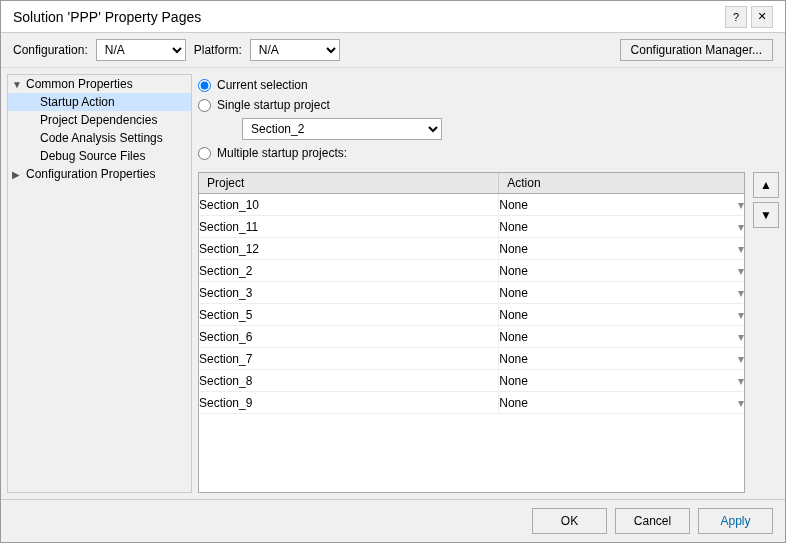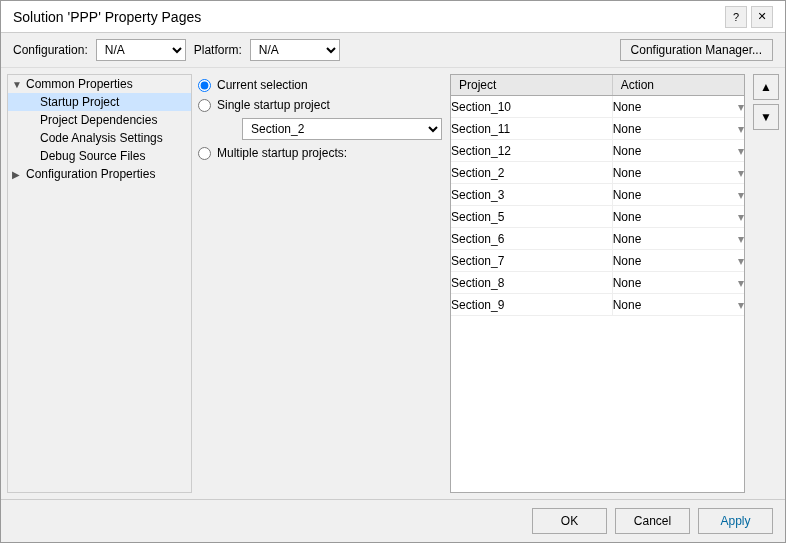--- a/index.html
+++ b/index.html
@@ -117,21 +117,21 @@
     .tree-indent {
       width: 14px;
       flex-shrink: 0;
     }
     .tree-label {
       font-size: 12px;
     }
     .right-panel {
       flex: 1;
       display: flex;
-      flex-direction: row;
+      flex-direction: column;
       gap: 8px;
       overflow: hidden;
     }
     .radio-group {
       display: flex;
       flex-direction: column;
       gap: 6px;
       padding: 4px 0;
     }
     .radio-row {
@@ -287,21 +287,21 @@
     <div class="sidebar">
 
       <div class="tree-item parent">
         <span class="tree-arrow">▼</span>
         <span class="tree-label">Common Properties</span>
       </div>
 
       <div class="tree-item selected">
         <span class="tree-arrow"></span>
         <span class="tree-indent"></span>
-        <span class="tree-label">Startup Project</span>
+        <span class="tree-label">Startup Action</span>
       </div>
 
       <div class="tree-item">
         <span class="tree-arrow"></span>
         <span class="tree-indent"></span>
         <span class="tree-label">Project Dependencies</span>
       </div>
 
       <div class="tree-item">
         <span class="tree-arrow"></span>

